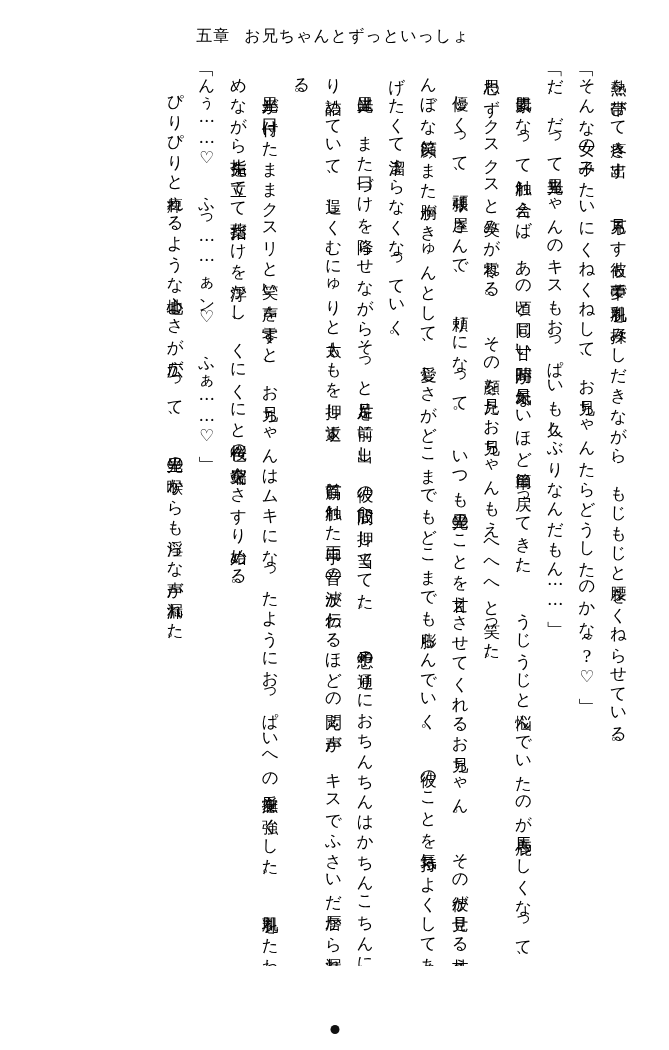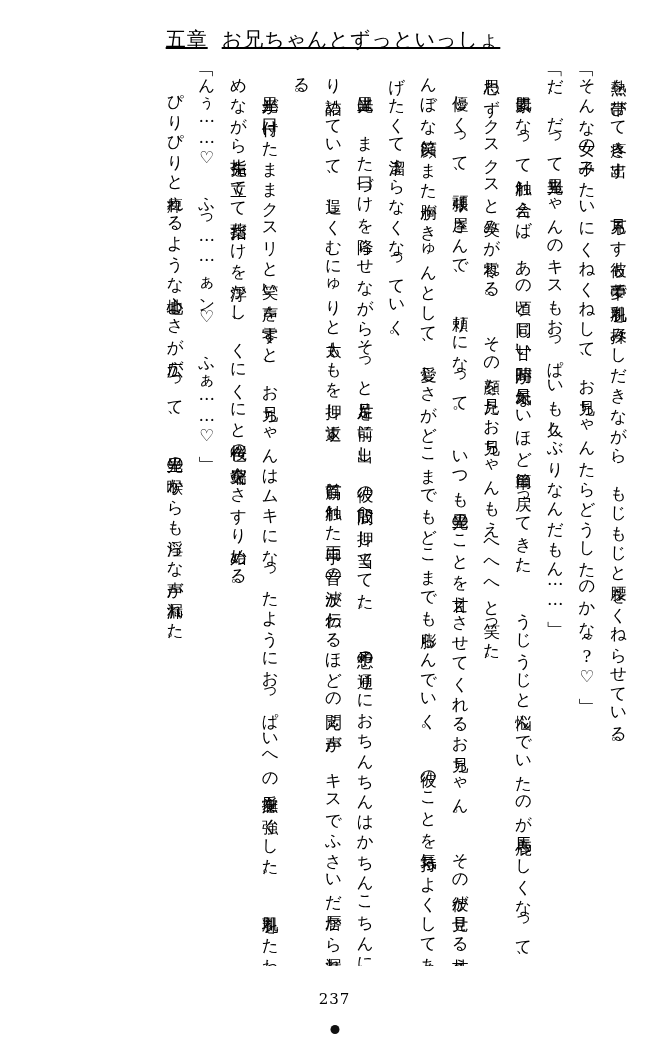--- a/index.html
+++ b/index.html
@@ -23,24 +23,23 @@
     background: #ffffff;
   }
 
   
   .header {
     position: absolute;
     top: 26px;
     left: 0;
     width: 666px;
     text-align: center;
-    font-size: 20px;
+    font-size: 16px;
     letter-spacing: 1px;
     white-space: nowrap;
-    text-decoration: underline;
   }
   .header .chap-num {
     margin-right: 14px;
   }
 
   
   .body-text {
     position: absolute;
     top: 66px;
     left: 36px;
@@ -100,16 +99,15 @@
     <p class="noindent">「そんな女の子みたいにくねくねして、お兄ちゃんたらどうしたのかな～?♡」</p>
     <p class="noindent">「だ、だって光里ちゃんのキスもおっぱいも久しぶりなんだもん……」</p>
     <p>素肌になって触れ合えば、あの頃と同じ甘い時間が呆気ないほど簡単に戻ってきた。　うじうじと悩んでいたのが馬鹿らしくなって、　思わずクスクスと笑みが零れる。　その顔を見たお兄ちゃんもえへへへと笑った。</p>
     <p>優しくって、頑張り屋さんで、　頼りになって。　いつも光里のことを甘えさせてくれるお兄ちゃん。　その彼が見せる甘えんぼな笑顔にまた胸がきゅんとして、愛しさがどこまでもどこまでも膨らんでいく。　彼のことを気持ちよくしてあげたくて溜まらなくなっていく。</p>
     <p>光里は、また口づけを降らせながらそっと片足を前に出し、彼の股間へ押し当ててた。　予想の通りにおちんちんはかちんこちんに張り詰めていて、逞しくむにゅりと太ももを押し返す。　首筋に触れた両手に音の波が伝わるほどの悶え声が、キスでふさいだ唇から漏れる。</p>
     <p>光里が口付けたままクスリと笑い声を零すと、お兄ちゃんはムキになったようにおっぱいへの愛撫を強くした。　乳肌をたわめながら指先を立てて薬指だけを浮かし、くにくにと桜色の突端をさすり始める。</p>
     <p class="noindent">「んぅ……♡　ふっ……ぁン♡　ふぁ……♡」</p>
     <p>ぴりぴりと痺れるような心地よさが広がって、　光里の喉からも淫らな声が漏れた。</p>
   </div>
 
-  <div class="page-number">237</div>
   <div class="bottom-dot"></div>
 
 </div>
 
 </body></html>

